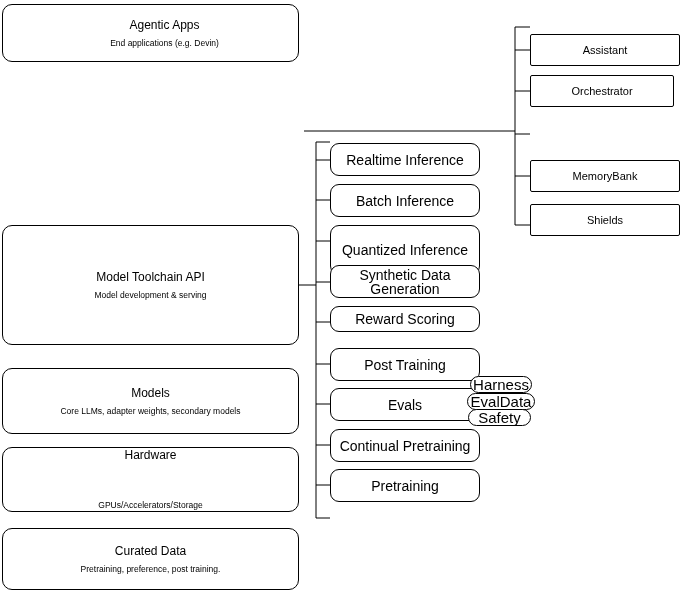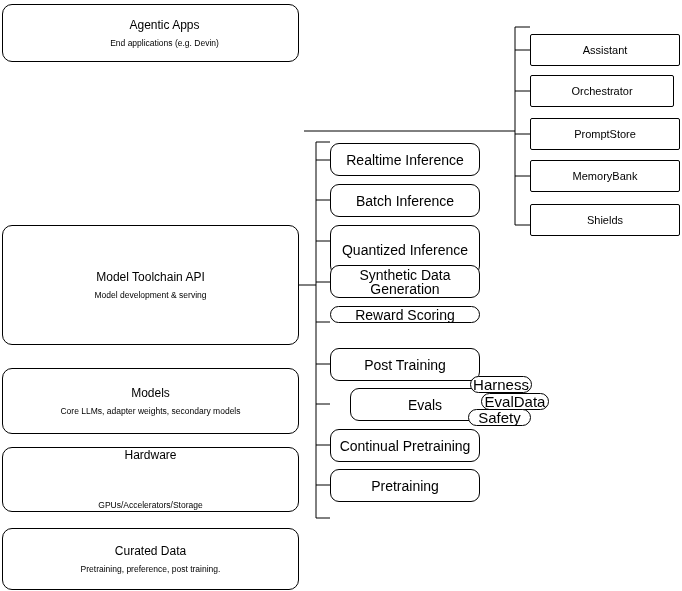--- a/index.html
+++ b/index.html
@@ -126,55 +126,52 @@
   </div>
   <div class="node mid-box" style="left:330px;top:184px;width:150px;height:33px;">
     <span>Batch Inference</span>
   </div>
   <div class="node mid-box" style="left:330px;top:225px;width:150px;height:50px;">
     <span>Quantized Inference</span>
   </div>
   <div class="node mid-box" style="left:330px;top:265px;width:150px;height:33px;">
     <span>Synthetic Data Generation</span>
   </div>
-  <div class="node mid-box" style="left:330px;top:306px;width:150px;height:17px;">
+  <div class="node mid-box" style="left:330px;top:306px;width:150px;height:26px;">
     <span>Reward Scoring</span>
   </div>
   <div class="node mid-box" style="left:330px;top:348px;width:150px;height:33px;">
     <span>Post Training</span>
   </div>
-  <div class="node mid-box" style="left:330px;top:388px;width:150px;height:33px;margin-left:20px;">
+  <div class="node mid-box" style="left:330px;top:388px;width:150px;height:33px;">
     <span>Evals</span>
   </div>
   <div class="node mid-box" style="left:330px;top:469px;width:150px;height:33px;">
     <span>Pretraining</span>
   </div>
   <div class="node mid-box" style="left:330px;top:429px;width:150px;height:33px;">
     <span>Continual Pretraining</span>
   </div>
 
   <div class="node right-box" style="left:530px;top:34px;width:150px;height:32px;">
     <span>Assistant</span>
   </div>
   <div class="node right-box" style="left:530px;top:75px;width:144px;height:32px;">
     <span>Orchestrator</span>
   </div>
-  <div class="node right-box" style="left:530px;top:118px;width:150px;height:32px;">
-    <span>PromptStore</span>
-  </div>
   <div class="node right-box" style="left:530px;top:160px;width:150px;height:32px;justify-content:center;">
     <span>MemoryBank</span>
   </div>
   <div class="node right-box" style="left:530px;top:204px;width:150px;height:32px;">
     <span>Shields</span>
   </div>
 
   <div class="node pill" style="left:470px;top:376px;width:62px;height:17px;">
     <span>Harness</span>
   </div>
-  <div class="node pill" style="left:481px;top:393px;width:68px;height:17px;">
+  <div class="node pill" style="left:467px;top:393px;width:68px;height:17px;">
     <span>EvalData</span>
   </div>
   <div class="node pill" style="left:468px;top:409px;width:63px;height:17px;">
     <span>Safety</span>
   </div>
 
 </div>
 
 </body></html>

